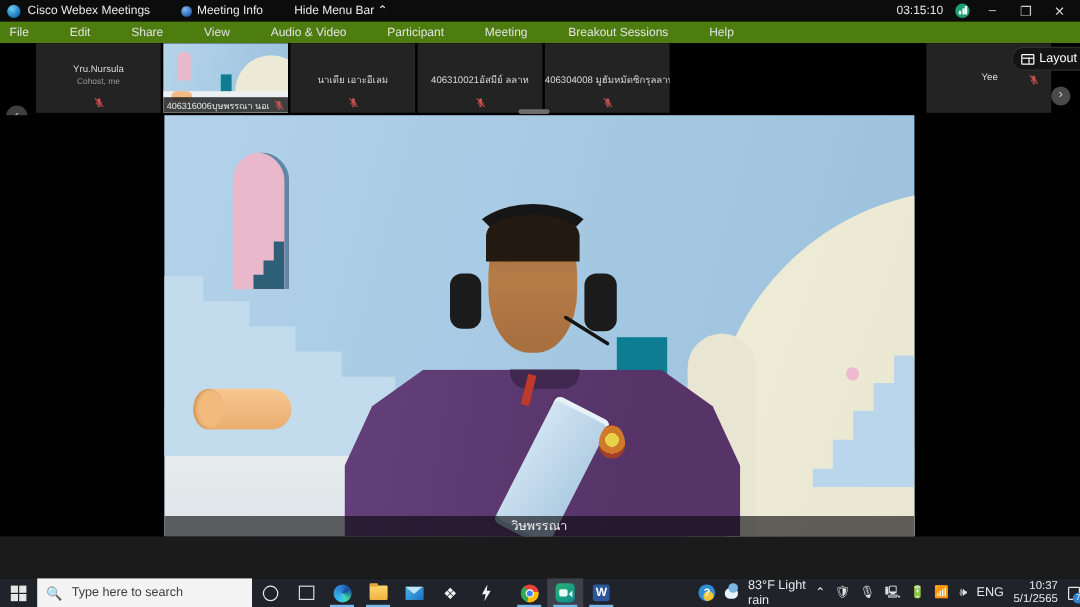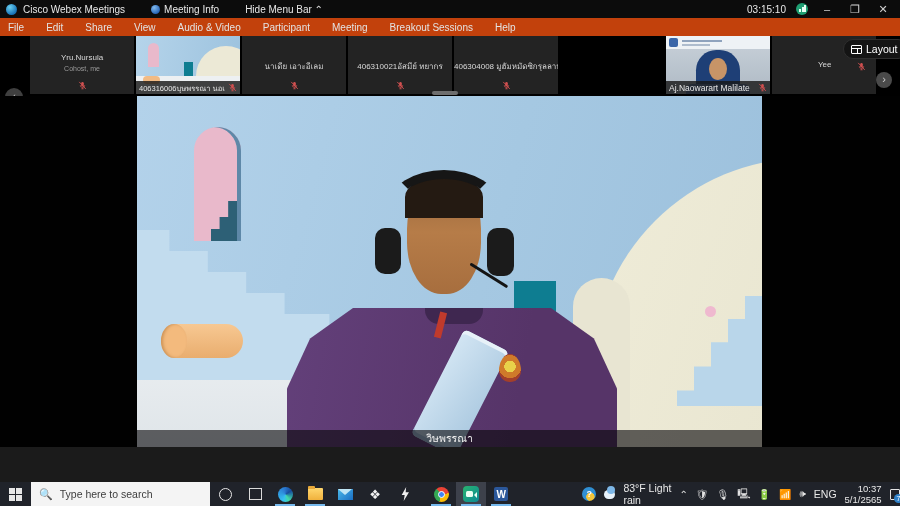--- a/index.html
+++ b/index.html
@@ -15,22 +15,22 @@
     background:radial-gradient(circle at 35% 30%, #6ad0f0, #1773b8 70%); }
   .tb-item { display:flex; align-items:center; gap:4px; margin-right:26px; white-space:nowrap; }
   .info-ball { width:9px; height:9px; border-radius:50%;
     background:radial-gradient(circle at 35% 30%, #7fb9ee, #2461b4 75%); }
   .tb-right { margin-left:auto; display:flex; align-items:center; gap:10px; padding-right:8px; }
   .conn { width:12px; height:12px; border-radius:50%; background:#1f9e72; position:relative; }
   .conn i { position:absolute; bottom:3px; width:2px; background:#eafff5; display:block; }
   .wbtn { color:#cfcfcf; font-size:11px; width:18px; text-align:center; cursor:default; }
 
   
-  #menubar { position:absolute; left:0; top:18px; width:900px; height:18px; background:#c2410c;
-    display:flex; align-items:flex-end; color:#e3e3e3; font-size:10px; gap:4px; }
+  #menubar { position:absolute; left:0; top:18px; width:900px; height:18px; background:#4d7c0f;
+    display:flex; align-items:flex-end; color:#e3e3e3; font-size:10px; gap:16px; }
   .menu-item { padding:0 9px; height:18px; display:flex; align-items:center; }
   .menu-item:first-child { padding-left:8px; }
 
   
   #strip { position:absolute; left:0; top:36px; width:900px; height:60px; background:#000; }
   .tile { position:absolute; top:0; width:104px; height:58px; background:#232323; overflow:hidden; }
   .tile .center-name { position:absolute; left:0; right:0; top:17px; text-align:center;
     color:#d9d9d9; font-size:8px; white-space:nowrap; overflow:hidden; }
   .tile .sub { position:absolute; left:0; right:0; top:29px; text-align:center; color:#9a9a9a; font-size:7px; }
   .tile .bottom-ic { position:absolute; left:0; right:0; bottom:3px; display:flex; justify-content:center; gap:8px; align-items:center; }
@@ -239,55 +239,38 @@
     <div class="tile" style="left:242px">
       <div class="center-name" style="top:24px">นาเดีย เอาะอีเลม</div>
       <div class="bottom-ic">
           <svg class="micico" viewBox="0 0 12 12">
             <use href="#mutedmic"></use>
           </svg>
         </div>
     </div>
 
     <div class="tile" style="left:348px">
-      <div class="center-name" style="top:24px">406310021อัสมีย์ ทยากร</div>
+      <div class="center-name" style="top:24px">406310021อัสมีย์ ลลาห</div>
       <div class="bottom-ic">
           <svg class="micico" viewBox="0 0 12 12">
             <use href="#mutedmic"></use>
           </svg>
         </div>
     </div>
 
     <div class="tile" style="left:454px">
       <div class="center-name" style="top:24px">406304008 มูฮัมหมัดซิกรุลลาห์</div>
       <div class="bottom-ic">
           <svg class="micico" viewBox="0 0 12 12">
             <use href="#mutedmic"></use>
           </svg>
         </div>
     </div>
 
 
-    <div class="tile" style="left:666px">
-      <div class="mini-hijab">
-        <div class="abs" style="left:0;top:0;width:104px;height:13px;background:#eef2f5"></div>
-        <div class="abs" style="left:3px;top:2px;width:9px;height:9px;background:#3a66a8;border-radius:2px"></div>
-        <div class="abs" style="left:16px;top:4px;width:40px;height:2px;background:#8fa3bd"></div>
-        <div class="abs" style="left:16px;top:8px;width:28px;height:2px;background:#aebccd"></div>
-        <div class="abs" style="left:30px;top:14px;width:44px;height:44px;border-radius:46% 46% 10% 10%;background:#1e3f76"></div>
-        <div class="abs" style="left:43px;top:22px;width:18px;height:22px;border-radius:50%;background:#c79467"></div>
-        <div class="abs" style="left:20px;top:48px;width:64px;height:10px;background:#5577ad;border-radius:6px 6px 0 0"></div>
-      </div>
-      <div class="namebar">
-          <span style="font-size:8.5px">Aj.Naowarart Malilate</span>
-        <svg class="micico" viewBox="0 0 12 12">
-            <use href="#mutedmic"></use>
-          </svg>
-        </div>
-    </div>
 
     <div class="tile" style="left:772px">
       <div class="center-name" style="top:24px;text-align:left;padding-left:46px">Yee</div>
       <div class="bottom-ic" style="justify-content:flex-end;padding-right:10px;bottom:22px">
         <svg class="micico" viewBox="0 0 12 12">
             <use href="#mutedmic"></use>
           </svg>
         </div>
     </div>
 

